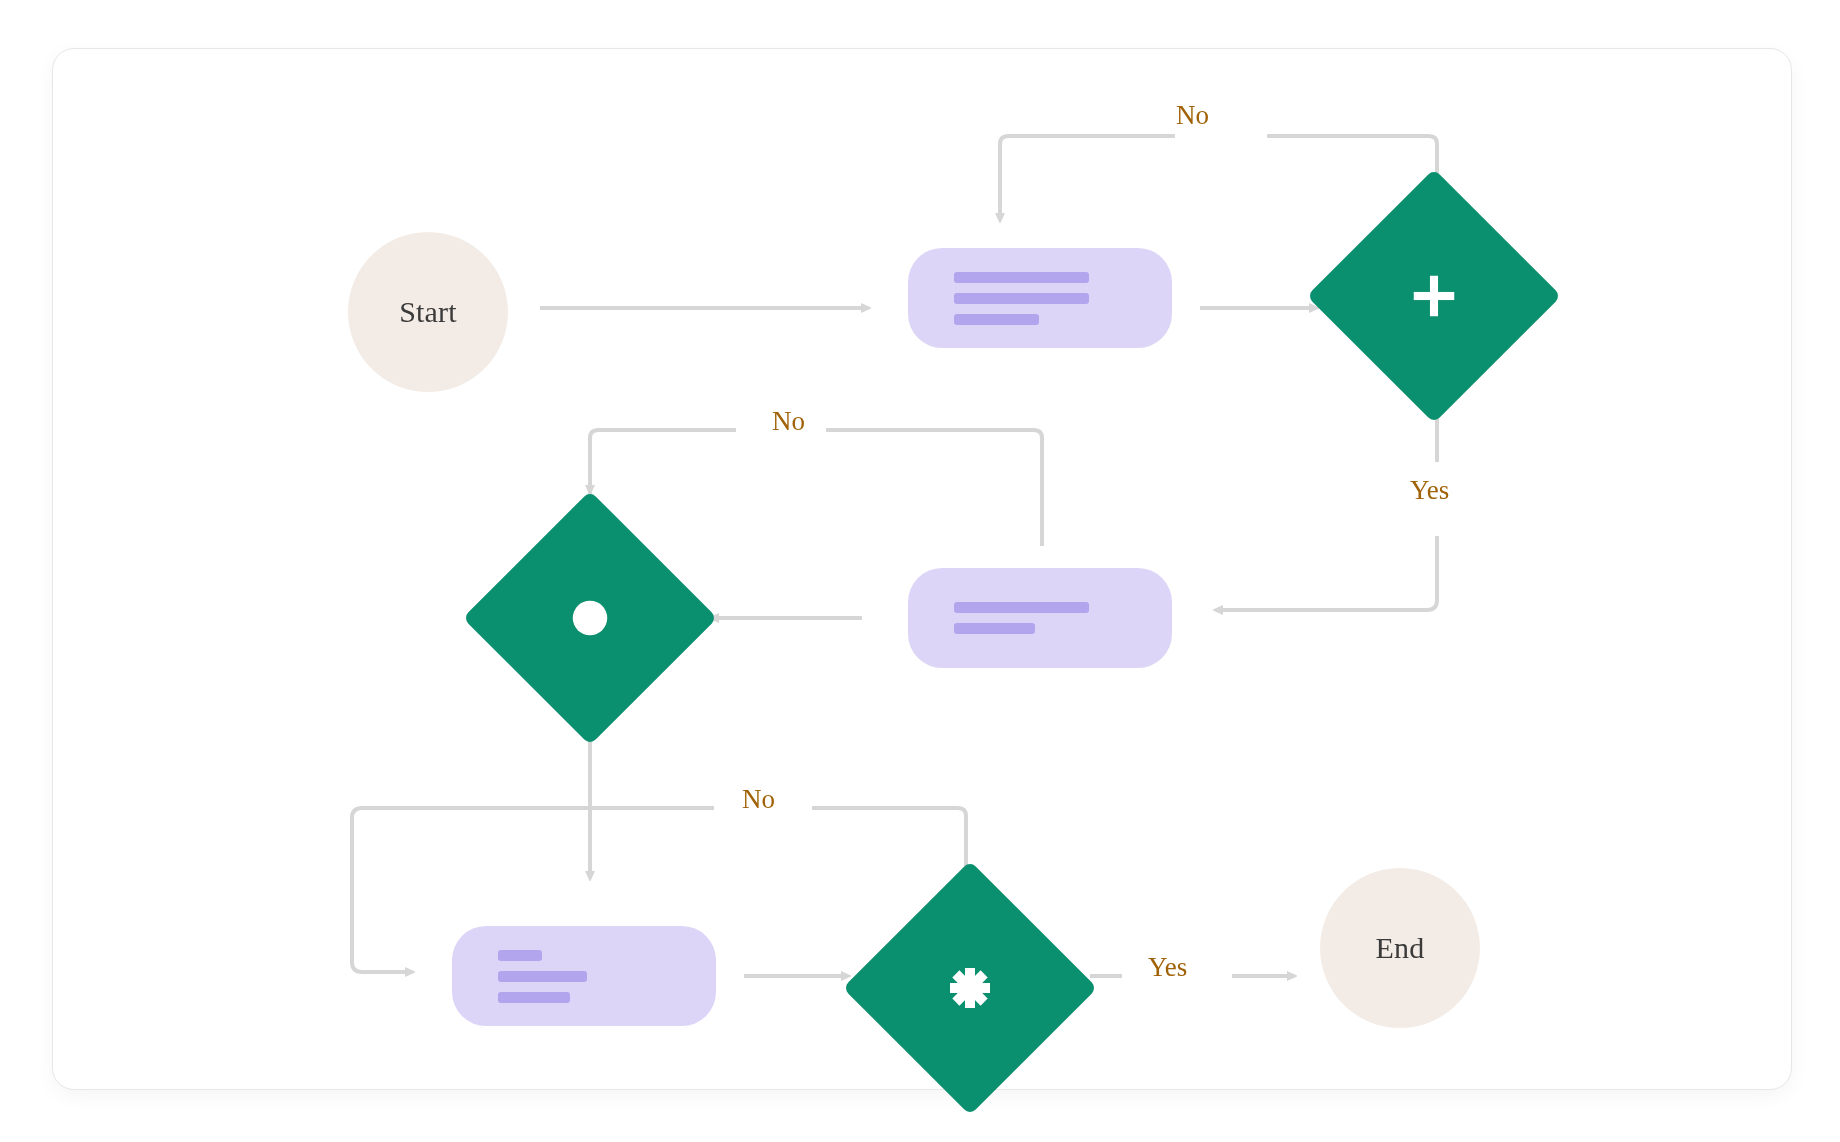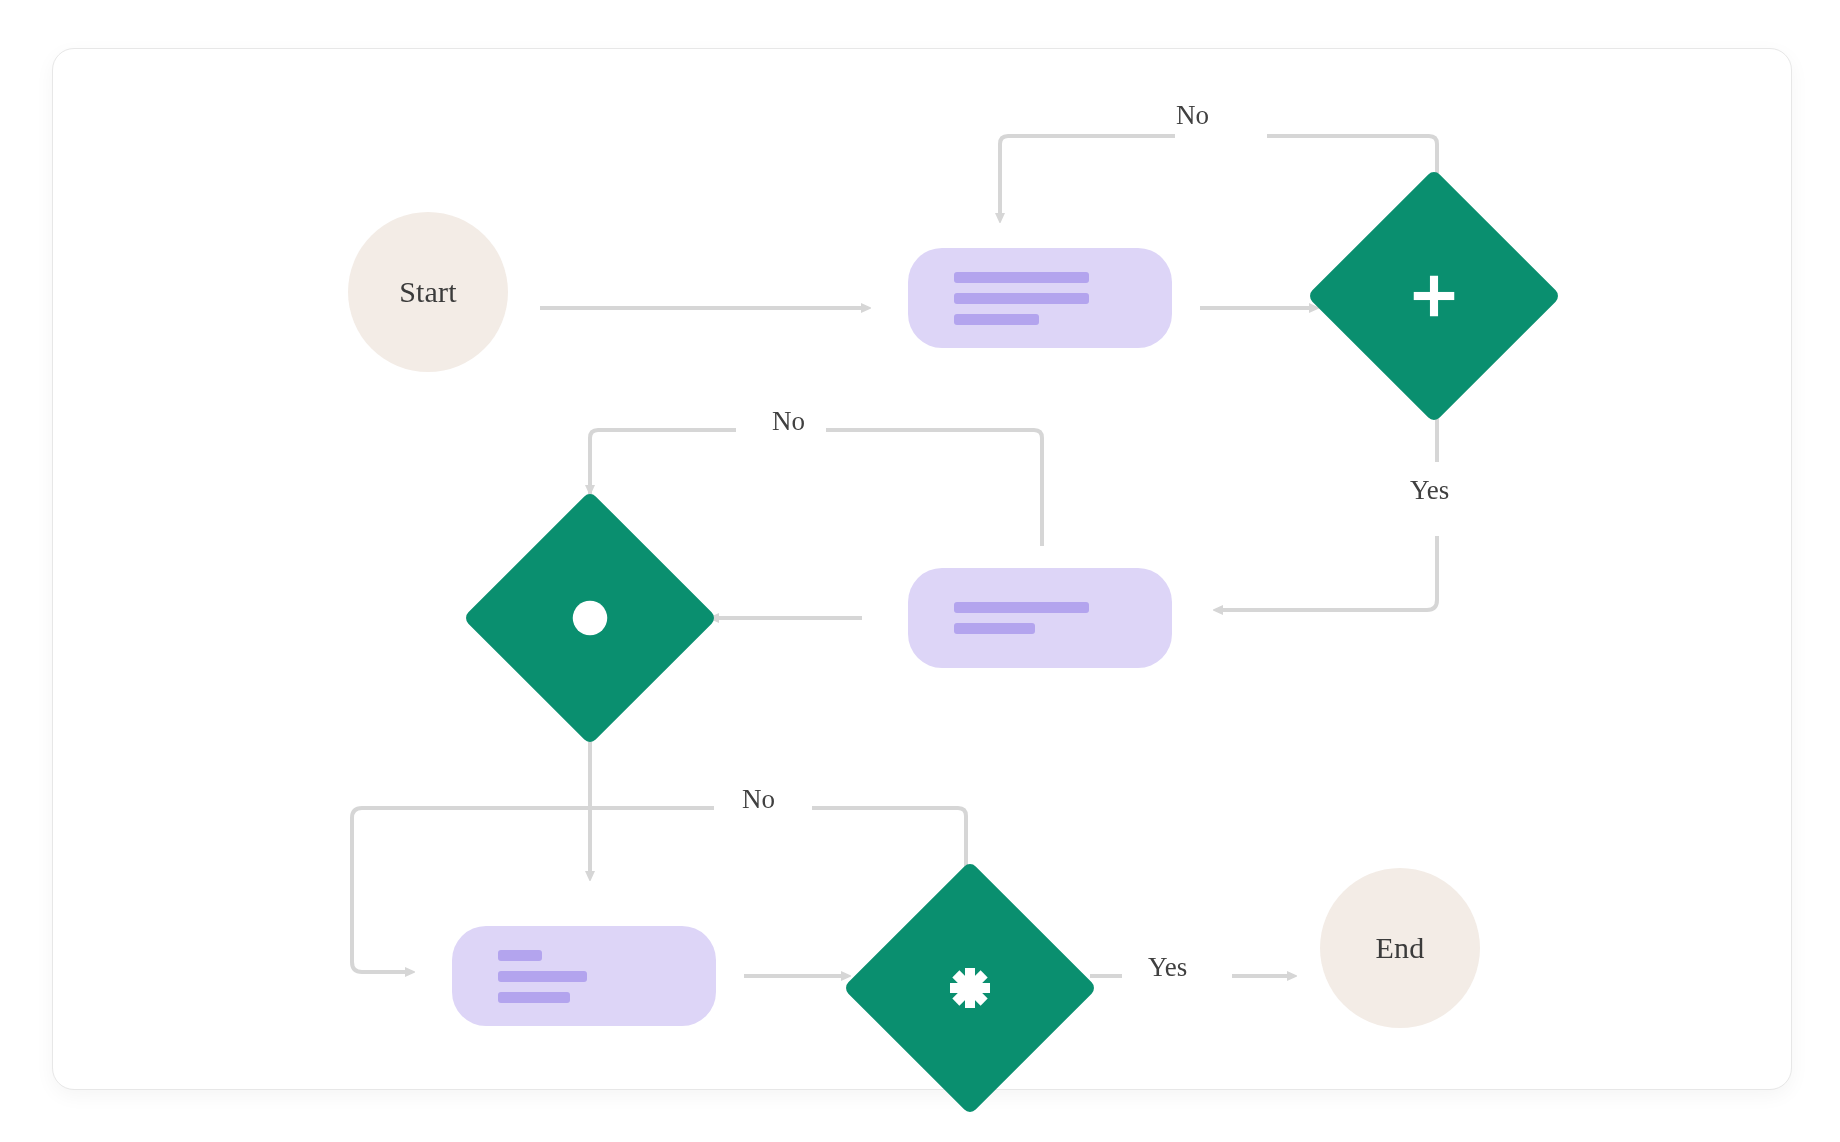--- a/index.html
+++ b/index.html
@@ -75,21 +75,21 @@
   }
   .dec-icon {
     position: relative;
     z-index: 2;
     display: block;
   }
 
   
   .edge-label {
     position: absolute;
-    color: #404040;
+    color: #a16207;
     font-size: 27px;
     background: #ffffff;
     padding: 0 12px;
     white-space: nowrap;
   }
 </style>
 </head>
 <body>
 
 <div id="root">
@@ -145,21 +145,21 @@
   <div class="edge-label" style="left:1164px; top:100px;">No</div>
 
   <div class="edge-label" style="left:1398px; top:475px;">Yes</div>
 
   <div class="edge-label" style="left:760px; top:406px;">No</div>
 
   <div class="edge-label" style="left:730px; top:784px;">No</div>
 
   <div class="edge-label" style="left:1136px; top:952px;">Yes</div>
 
-  <div class="node terminator" style="left:348px; top:212px; width:160px; height:160px; background:#f3ece6;">
+  <div class="node terminator" style="left:348px; top:232px; width:160px; height:160px; background:#f3ece6;">
     <span>Start</span>
   </div>
 
   <div class="node process" style="left:908px; top:248px; width:264px; height:100px; background:#ddd5f7;">
     <div class="pline" style="width:62%; background:#b3a4ee;"></div>
     <div class="pline" style="width:62%; background:#b3a4ee;"></div>
     <div class="pline" style="width:39%; background:#b3a4ee;"></div>
   </div>
 
   <div class="node decision" style="left:1344px; top:206px; width:180px; height:180px;">

